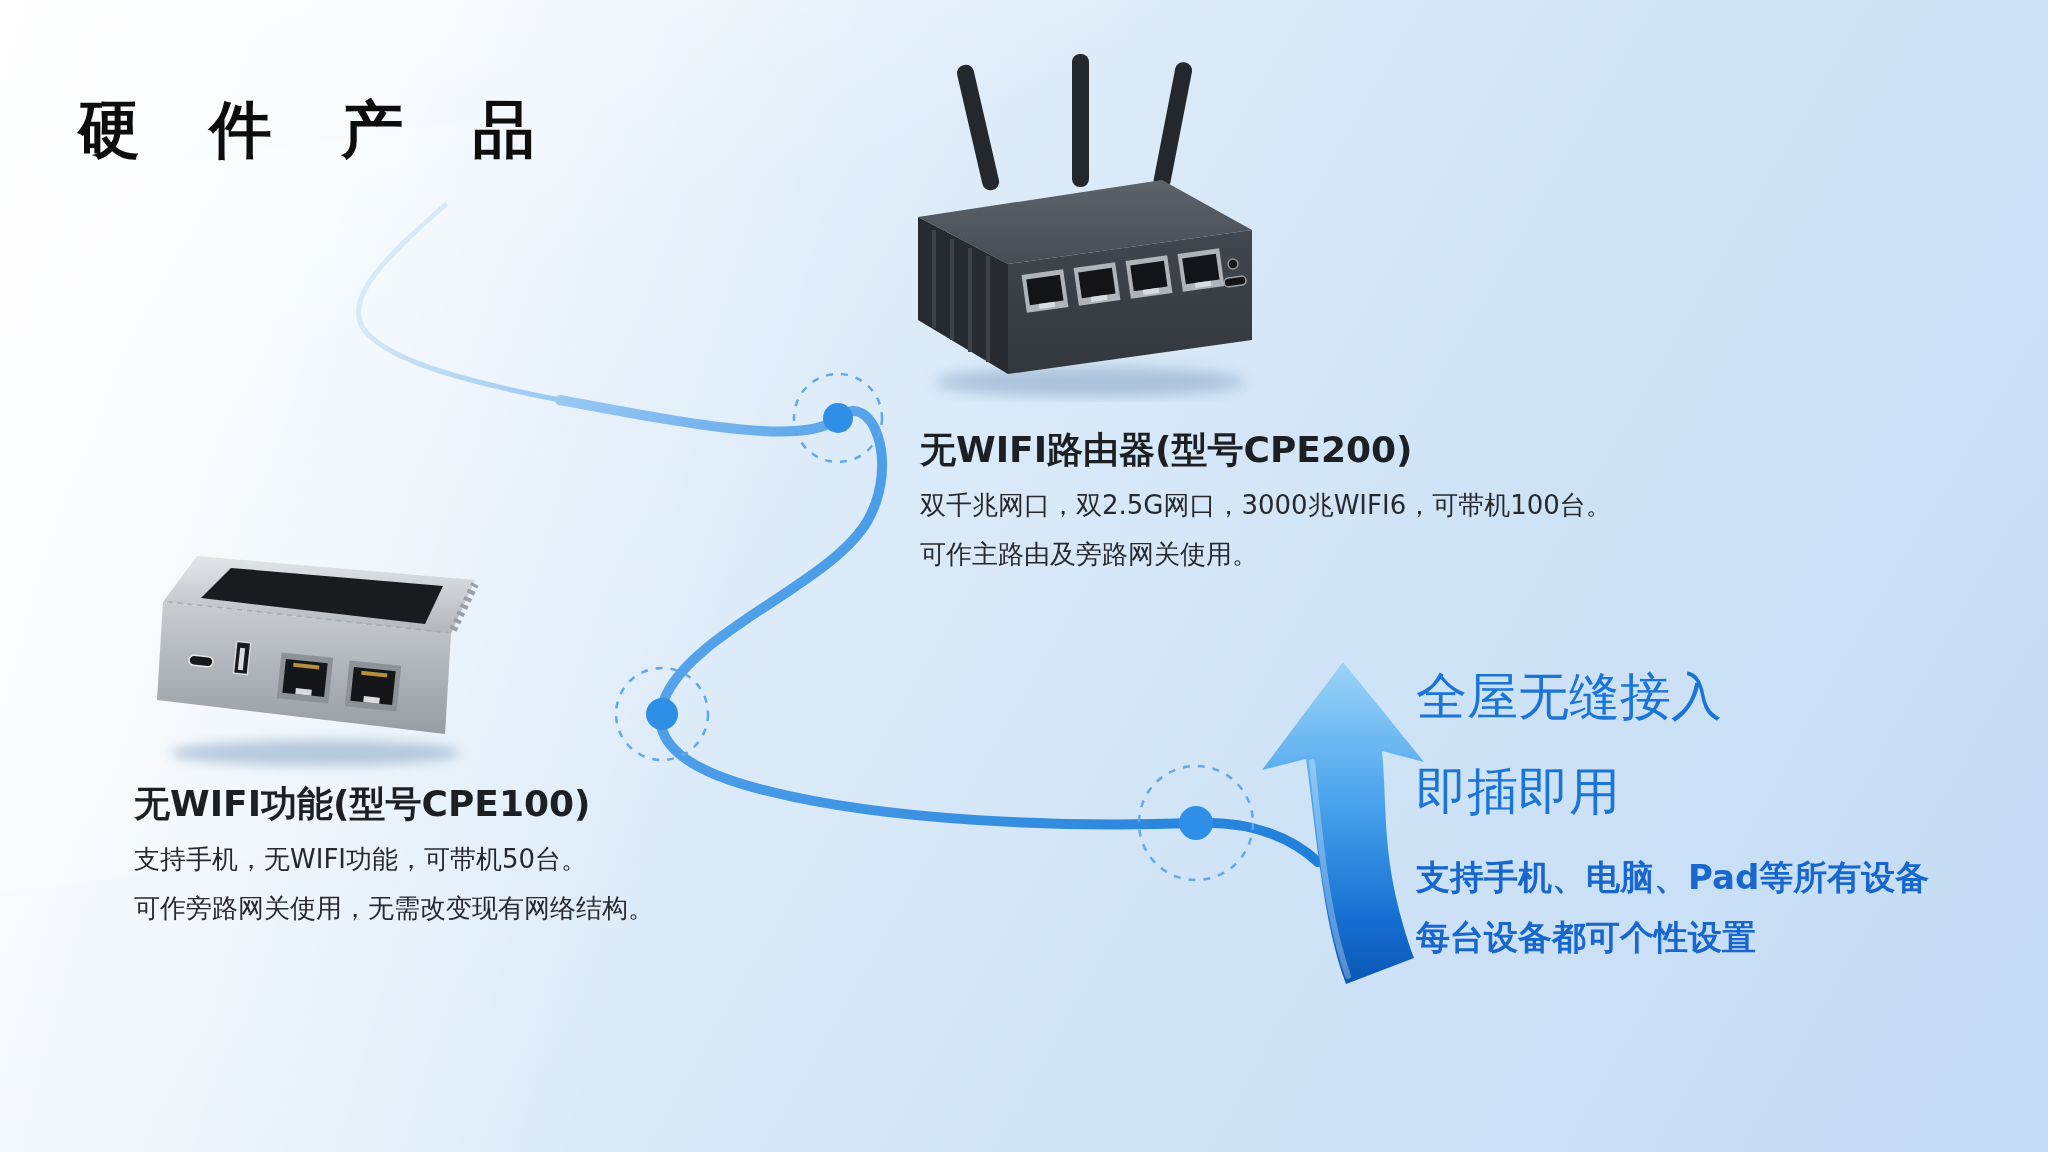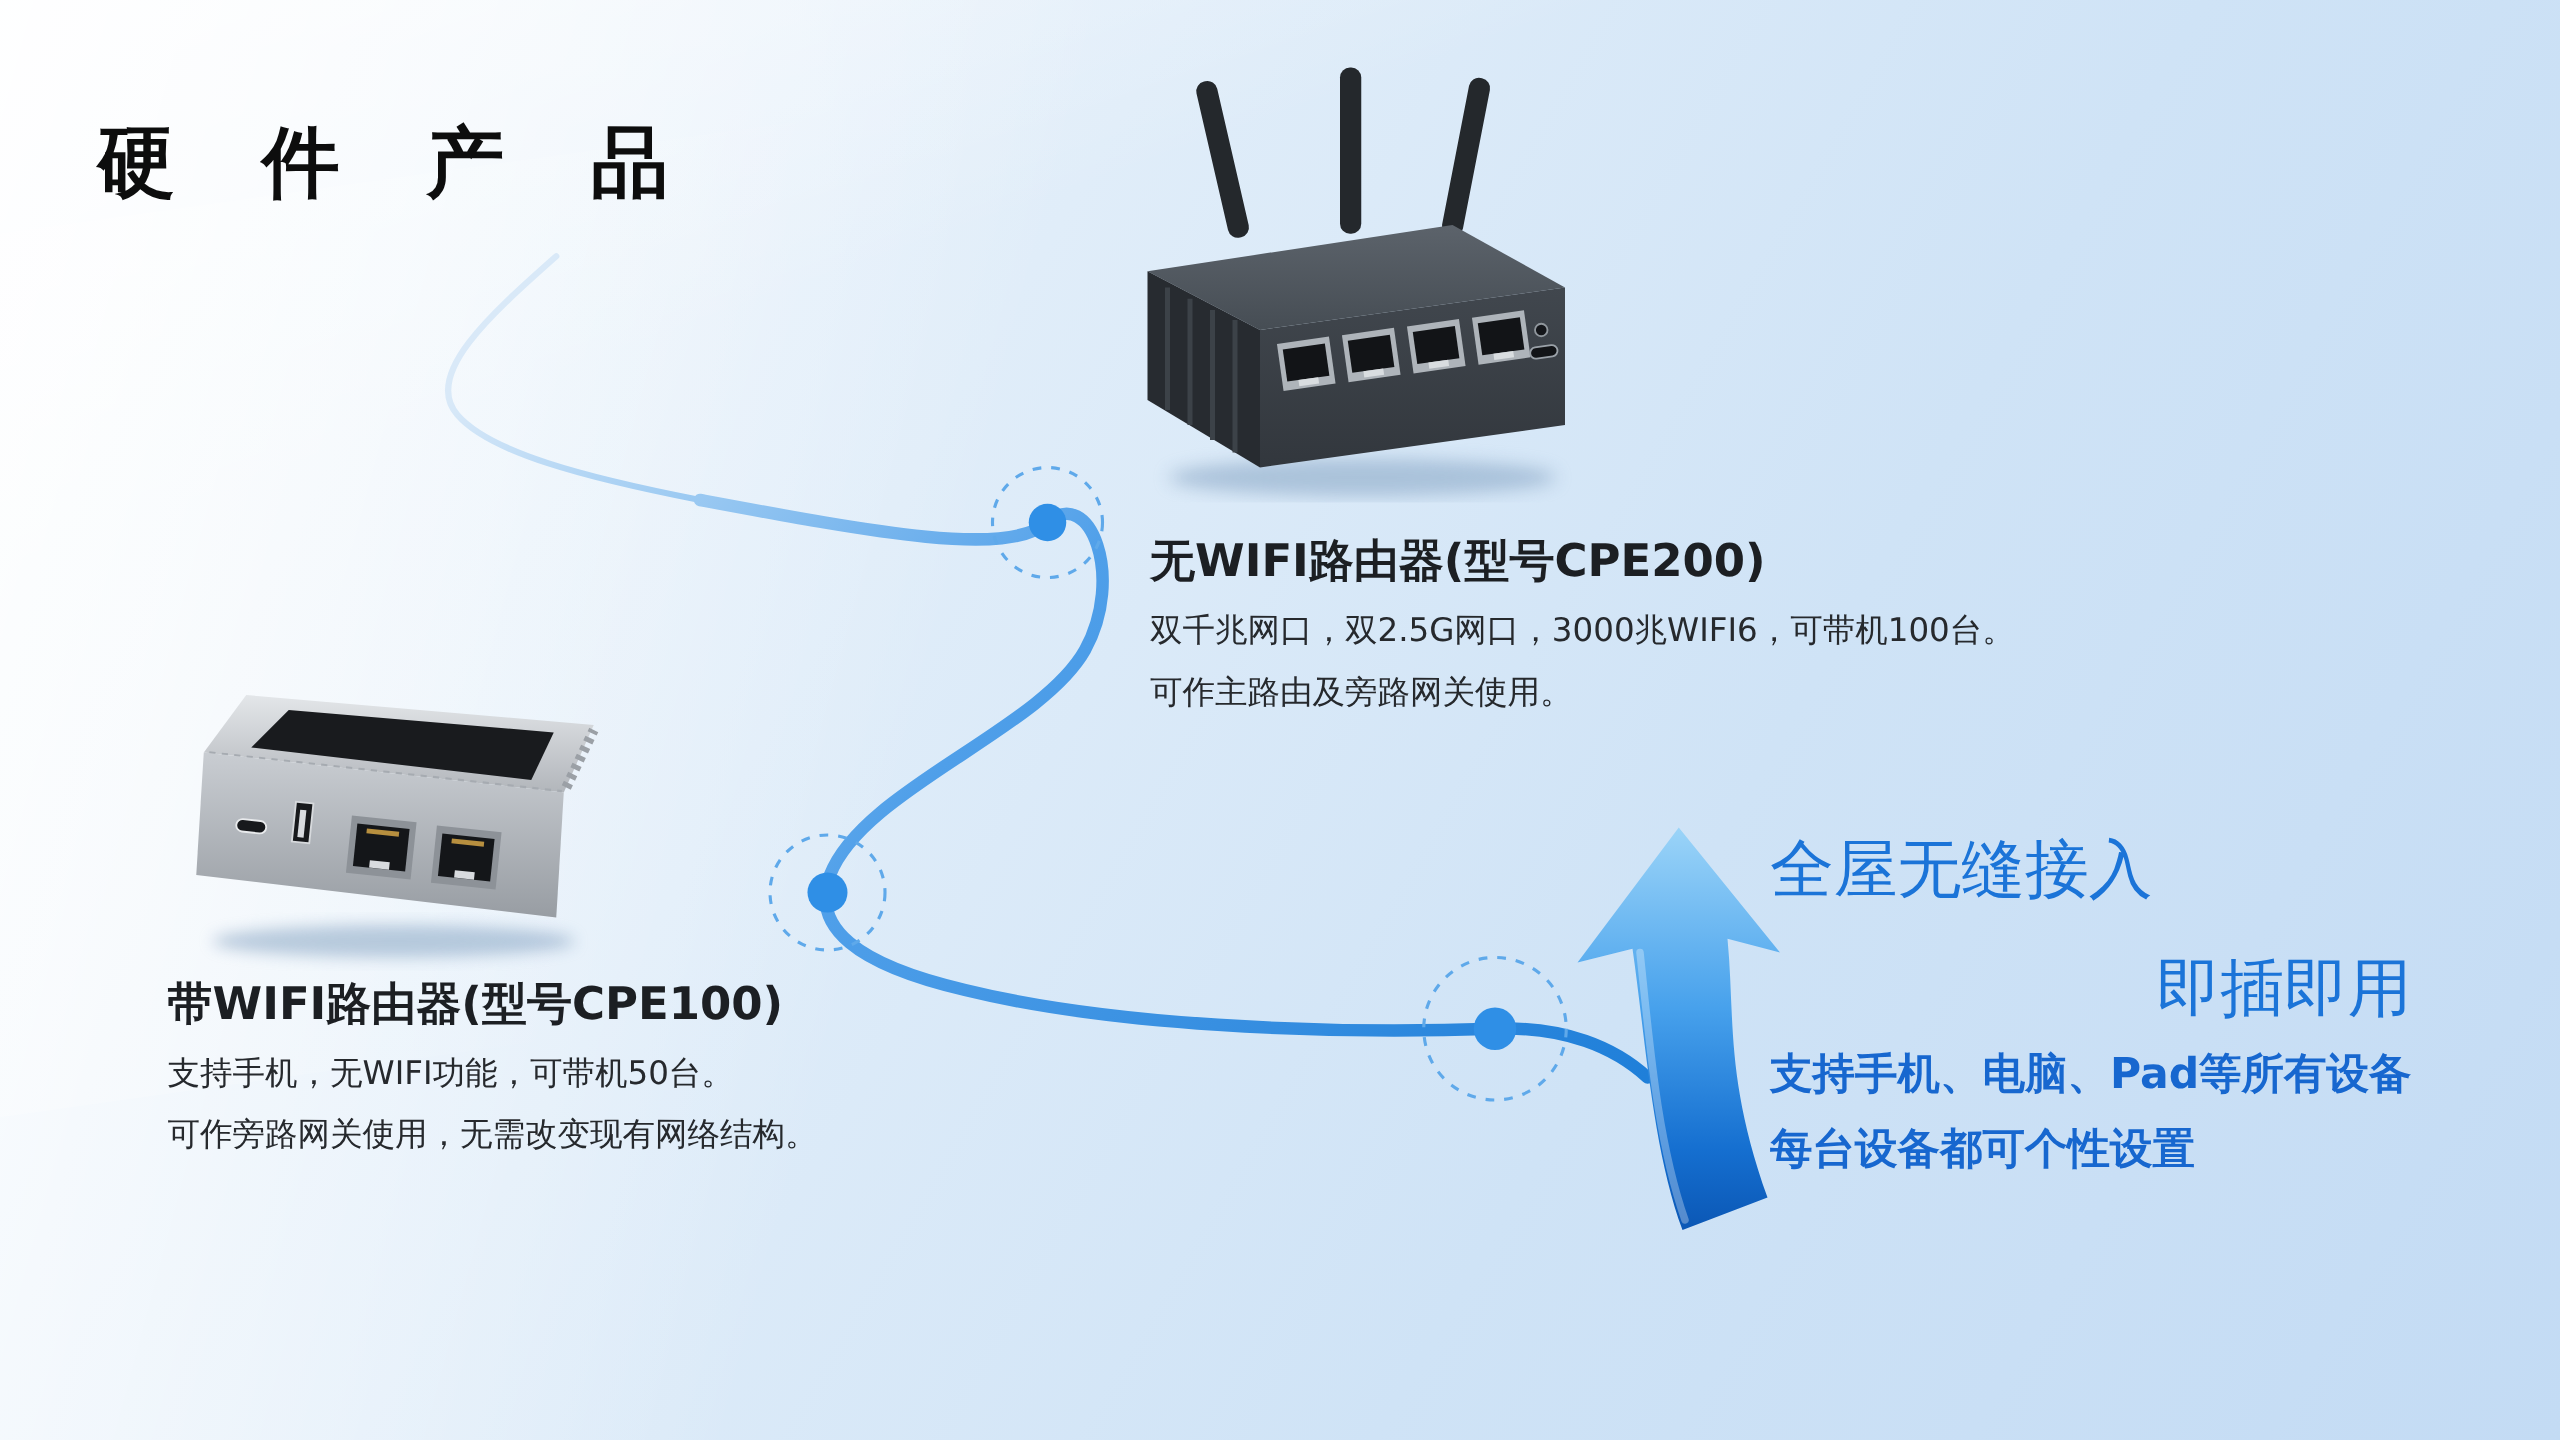--- a/index.html
+++ b/index.html
@@ -28,21 +28,21 @@
   .device-img{position:absolute;}
   .cpe200-img{left:900px;top:52px;}
   .cpe100-img{left:145px;top:538px;}
   .device-label{position:absolute;}
   .cpe200-label{left:920px;top:430px;}
   .cpe100-label{left:134px;top:784px;}
   .dev-name{font-size:36px;font-weight:800;color:#1c1f23;margin-bottom:21px;line-height:1.1;}
   .dev-desc{font-size:26px;font-weight:500;color:#26292d;margin-bottom:21px;line-height:1.1;}
   .features{position:absolute;left:1416px;top:668px;}
   .feat-headline{font-size:51px;font-weight:400;color:#1b74d8;line-height:1.12;margin-bottom:38px;}
-  .feat-headline.second{margin-bottom:18px;text-align:right;}
+  .feat-headline.second{margin-bottom:36px;}
   .feat-line{font-size:34px;font-weight:700;color:#1767cf;line-height:1.28;margin-bottom:16px;}
   .arrow-wrap{position:absolute;left:1246px;top:658px;}
 </style>
 </head>
 <body>
 
 <div class="slide">
 
   <div class="bg-streak"></div>
 
@@ -174,21 +174,21 @@
     </g>
   </svg>
 
   <div class="device-label cpe200-label">
     <div class="dev-name">无WIFI路由器(型号CPE200)</div>
     <div class="dev-desc">双千兆网口，双2.5G网口，3000兆WIFI6，可带机100台。</div>
     <div class="dev-desc">可作主路由及旁路网关使用。</div>
   </div>
 
   <div class="device-label cpe100-label">
-    <div class="dev-name">带WIFI路由器(型号CPE100)</div>
+    <div class="dev-name">无WIFI功能(型号CPE100)</div>
     <div class="dev-desc">支持手机，无WIFI功能，可带机50台。</div>
     <div class="dev-desc">可作旁路网关使用，无需改变现有网络结构。</div>
   </div>
 
   <div class="arrow-wrap">
     <svg width="190" height="330" viewBox="0 0 190 330">
       <defs>
         <linearGradient id="arrowGrad" x1="0" y1="0" x2="0" y2="1">
           <stop offset="0" stop-color="#9bd4f8"></stop>
           <stop offset="0.45" stop-color="#47a1ec"></stop>

